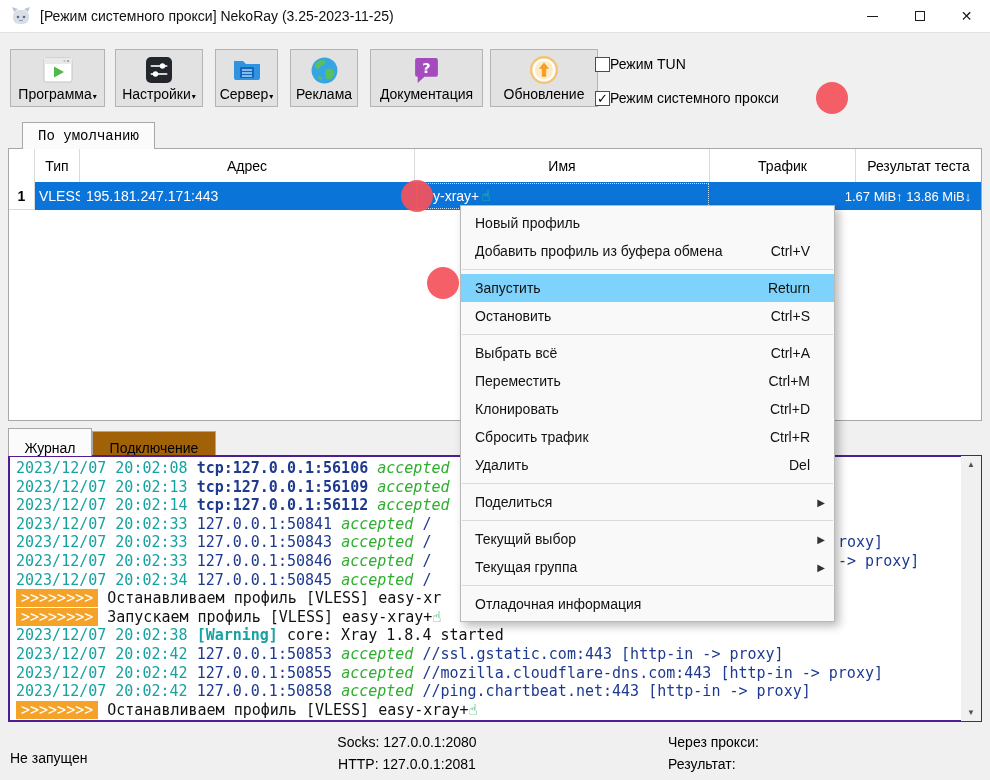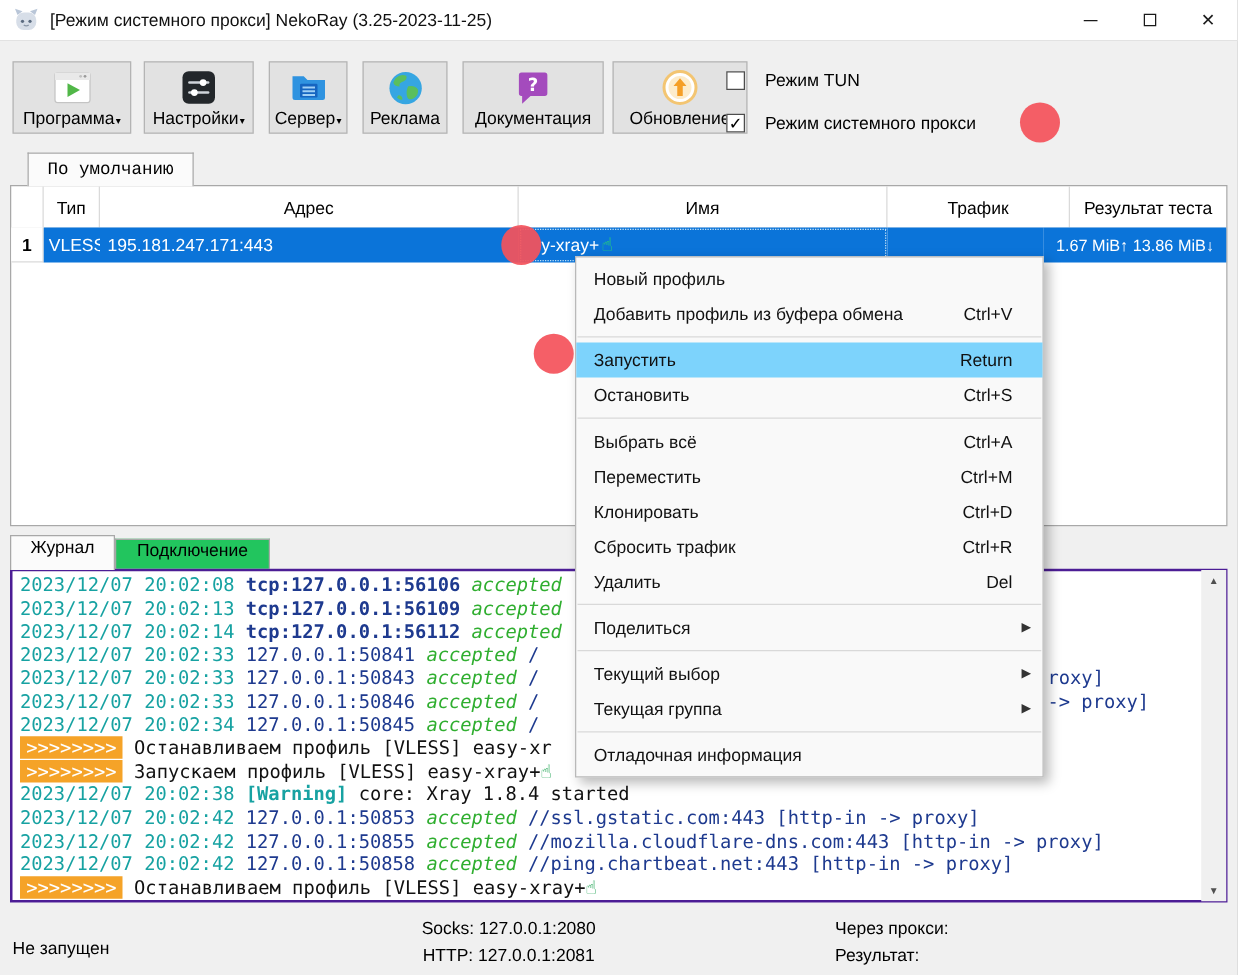--- a/index.html
+++ b/index.html
@@ -14,21 +14,21 @@
   .wc{width:47px;display:flex;align-items:center;justify-content:center;color:#1a1a1a;}
   .ic-min{display:block;width:11px;height:1px;background:#1a1a1a;}
   .ic-max{display:block;width:10px;height:10px;border:1px solid #1a1a1a;box-sizing:border-box;}
   .ic-close{font-size:14px;line-height:1;}
   
   .tb-btn{position:absolute;top:49px;height:58px;background:#e2e2e2;border:1px solid #b4b4b4;
     box-sizing:border-box;text-align:center;}
   .tb-icon{height:32px;margin-top:4px;display:flex;align-items:center;justify-content:center;}
   .tb-label{font-size:14px;line-height:17px;white-space:nowrap;}
   .dd{font-size:8px;margin-left:1px;vertical-align:0;}
-  .cb{position:absolute;left:581px;display:flex;align-items:center;gap:16px;font-size:14px;}
+  .cb{position:absolute;left:595px;display:flex;align-items:center;gap:0;font-size:14px;}
   .cb .box{width:15px;height:15px;background:#fff;border:1px solid #4d4d4d;box-sizing:border-box;
     display:flex;align-items:center;justify-content:center;font-size:13px;line-height:1;color:#000;}
   
   .tab-default{position:absolute;left:22px;top:122px;width:133px;height:27px;background:#fbfbfb;
     border:1px solid #a8a8a8;border-bottom:none;box-sizing:border-box;display:flex;align-items:center;
     justify-content:center;font-size:14px;z-index:3;font-family:Liberation Mono, monospace;}
   .server-pane{position:absolute;left:8px;top:148px;width:974px;height:273px;background:#ffffff;
     border:1px solid #a8a8a8;box-sizing:border-box;z-index:2;}
   .thead{position:absolute;left:0;top:0;right:0;height:33px;display:flex;border-bottom:1px solid #e3e3e3;}
   .th{display:flex;align-items:center;justify-content:center;font-size:14px;box-sizing:border-box;
@@ -42,24 +42,24 @@
   .row-cursor{color:#2ce06a;font-size:15px;margin-left:2px;font-style:normal;}
   
   .menu{position:absolute;left:460px;top:205px;width:375px;background:#f9f9f9;border:1px solid #b9b9b9;
     box-shadow:4px 4px 9px rgba(0,0,0,.28);z-index:40;padding:3px 0;box-sizing:border-box;}
   .mi{position:relative;height:28px;display:flex;align-items:center;padding:0 24px 0 14px;font-size:14px;color:#111;}
   .mi .sc{margin-left:auto;}
   .mi.hl{background:#7dd3fc;}
   .mi .sub{position:absolute;right:9px;top:50%;transform:translateY(-50%);font-size:10px;color:#333;}
   .msep{height:1px;background:#d9d9d9;margin:4px 1px;}
   
-  .tab-log{position:absolute;box-sizing:border-box;display:flex;align-items:flex-start;justify-content:center;
+  .tab-log{position:absolute;box-sizing:border-box;display:flex;align-items:flex-end;justify-content:center;
     font-size:14px;border:1px solid #a8a8a8;border-bottom:none;}
   .tab-journal{left:8px;top:428px;width:84px;height:28px;background:#fbfbfb;z-index:3;}
-  .tab-conn{left:92px;top:431px;width:124px;height:25px;background:#22c55e;z-index:1;}
+  .tab-conn{left:92px;top:431px;width:124px;height:25px;background:#a16207;z-index:1;}
   .log-pane{position:absolute;left:8px;top:455px;width:974px;height:267px;background:#fff;
     border:2px solid #4c1d95;box-sizing:border-box;z-index:2;}
   .log-lines{position:absolute;left:6px;top:2px;right:24px;font-family:"DejaVu Sans Mono","Liberation Mono",monospace;
     font-size:15px;line-height:18.6px;white-space:pre;}
   .log-line{position:relative;height:18.6px;overflow:visible;}
   .s-time{color:#17a2a2;}
   .s-tcp{color:#1e3a8f;font-weight:bold;}
   .s-addr{color:#1e3a8f;}
   .s-ok{color:#2fae2f;font-style:italic;}
   .s-url{color:#1e3a8f;}

